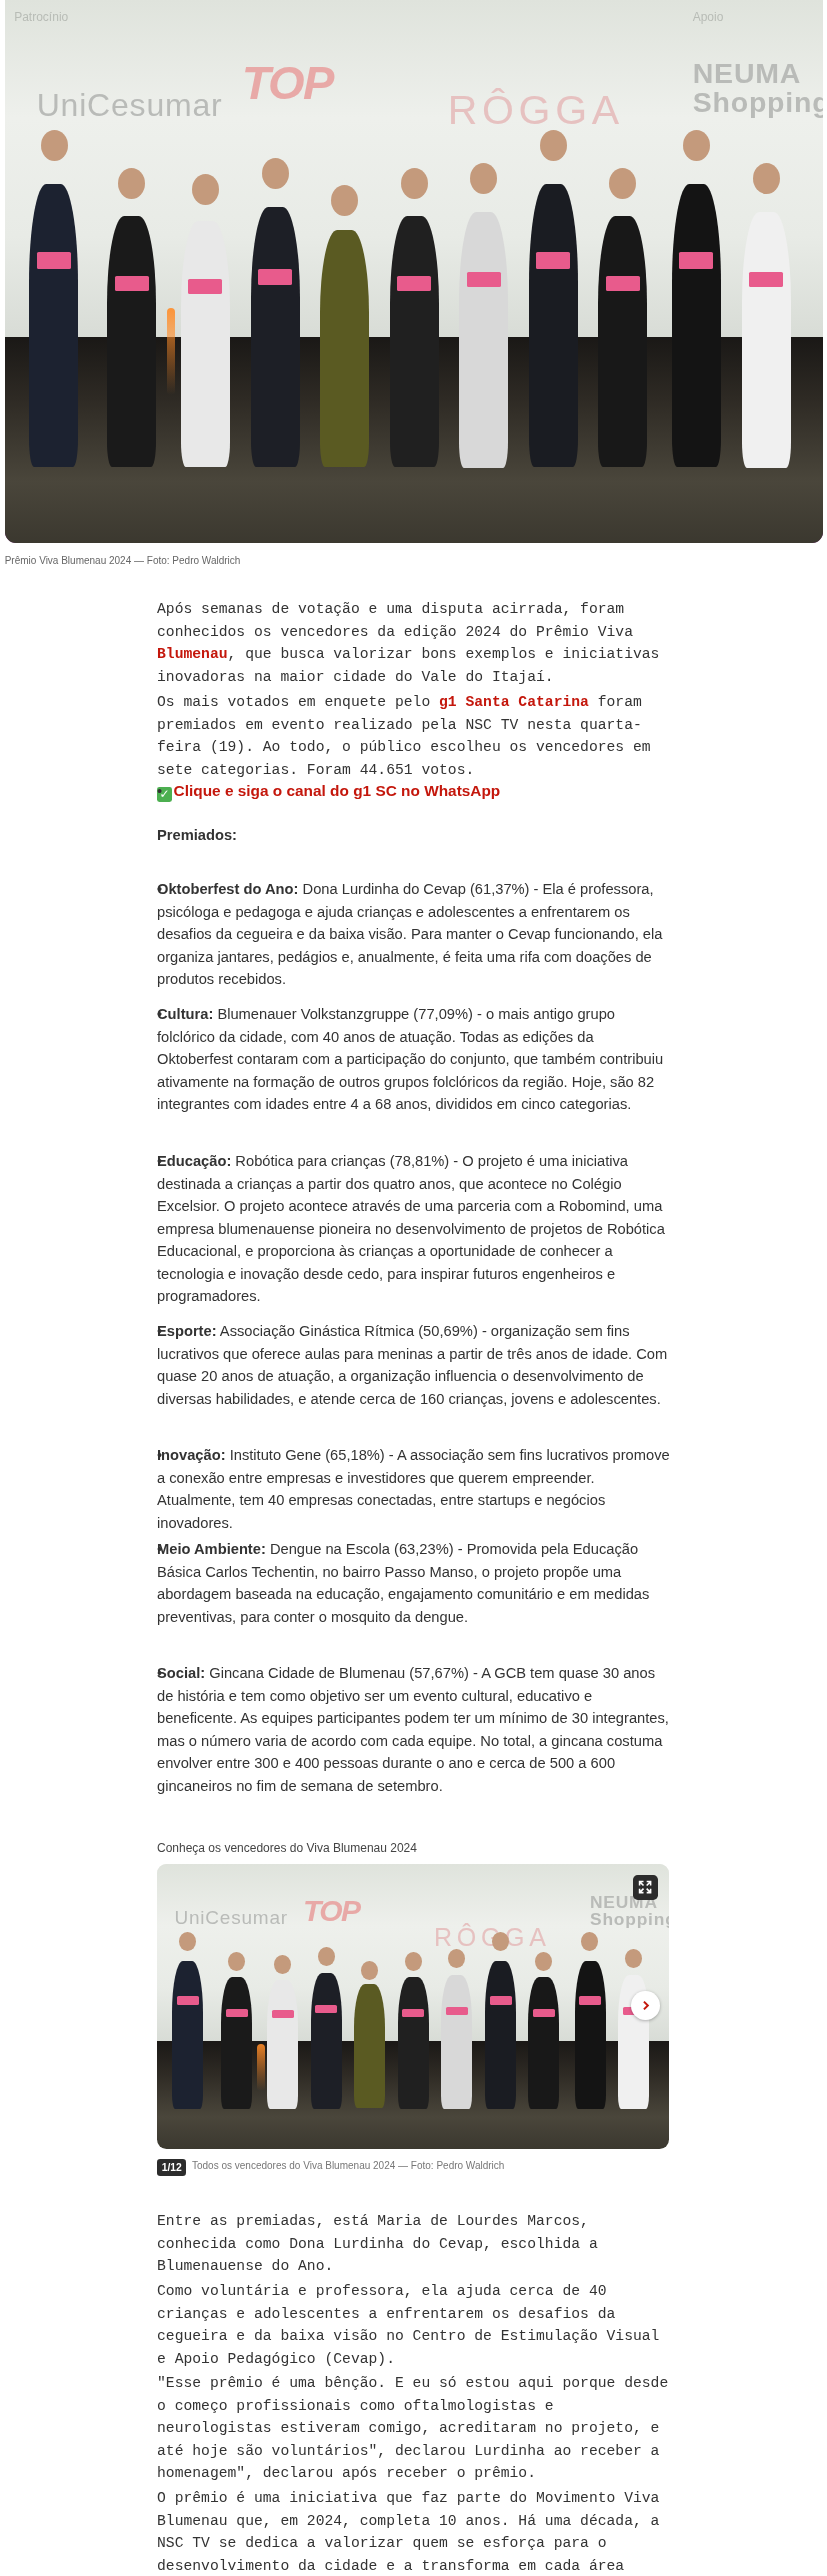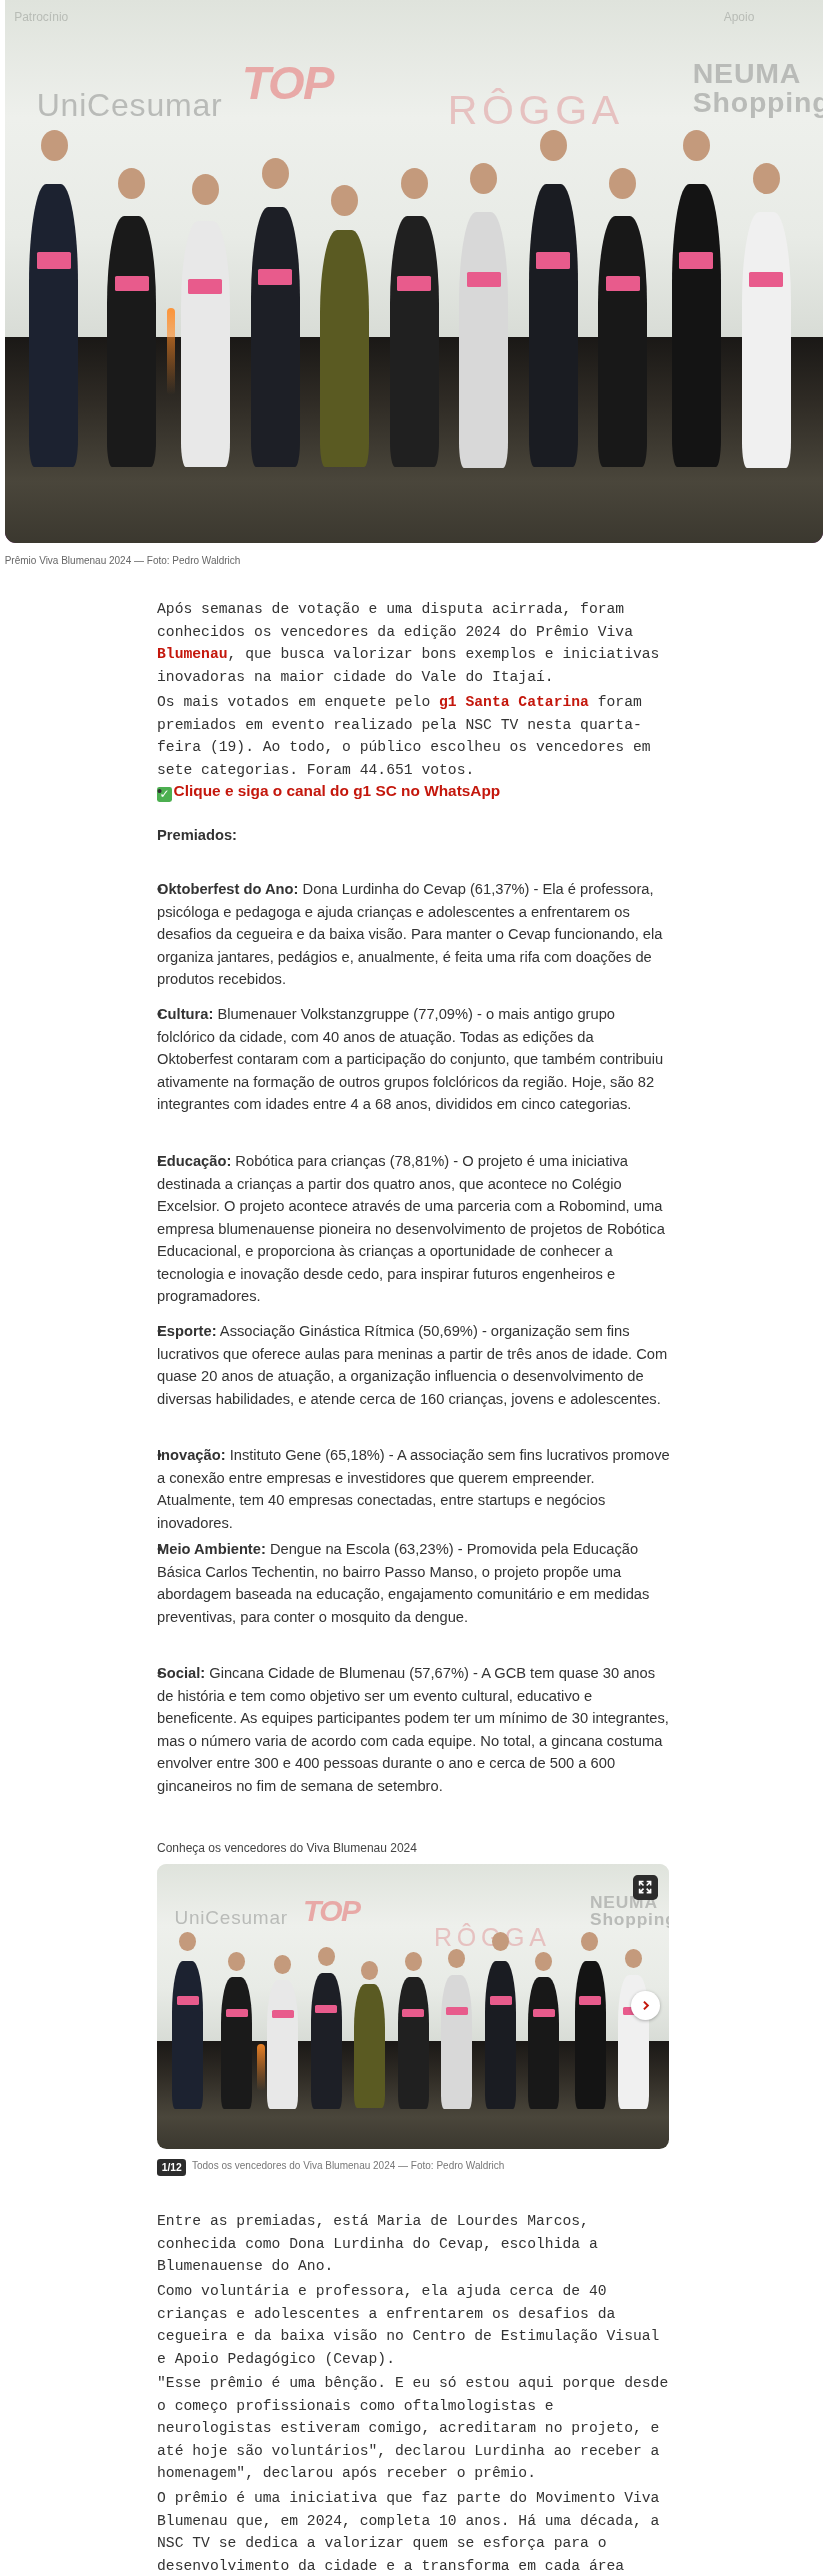--- a/index.html
+++ b/index.html
@@ -104,21 +104,21 @@
   .gallery-caption {
     position: absolute; left: 192px; top: 2160px; font-size: 10px; color: #777;
   }
 </style>
 </head>
 <body>
 
 <div class="hero">
   <div class="photo-backdrop"></div>
   <span class="photo-sponsor-label" style="left:9.5px">Patrocínio</span>
-  <span class="photo-sponsor-label" style="left:719px">Apoio</span>
+  <span class="photo-sponsor-label" style="left:688px">Apoio</span>
   <span class="logo" style="left:32px; top:87px; font-size:32px; font-weight:normal;">UniCesumar</span>
   <span class="logo top" style="left:237px; top:55px;">TOP</span>
   <span class="logo rogga" style="left:443px; top:63px;">RÔGGA</span>
   <span class="logo" style="left:688px; top:59px; font-size:28.5px; line-height:28.5px; width:134px;">NEUMA Shopping</span>
   <div class="photo-stage"></div>
   <div class="light" style="left:162px; top:308px; height:87px;"></div>
   <div class="light" style="left:688px; top:308px; height:87px;"></div>
 
   <div id="hero-people">
       <div style="position: absolute; left: 24.6px; top: 184px; width: 49px; height: 283px; background: rgb(28, 34, 48); border-radius: 35% 35% 10% 10%;"></div>

